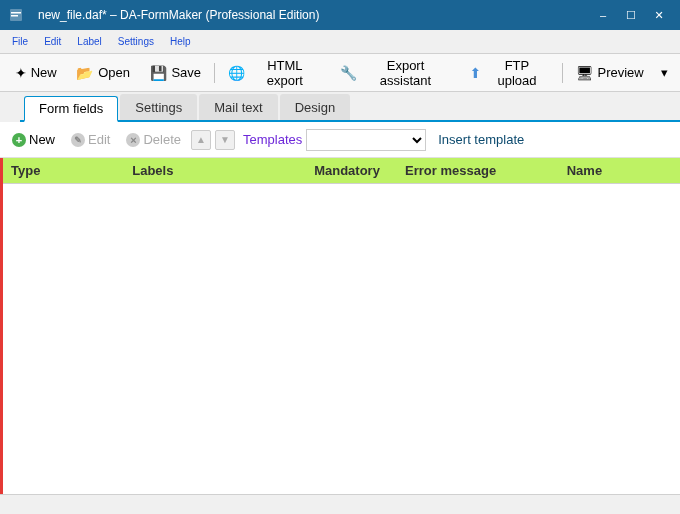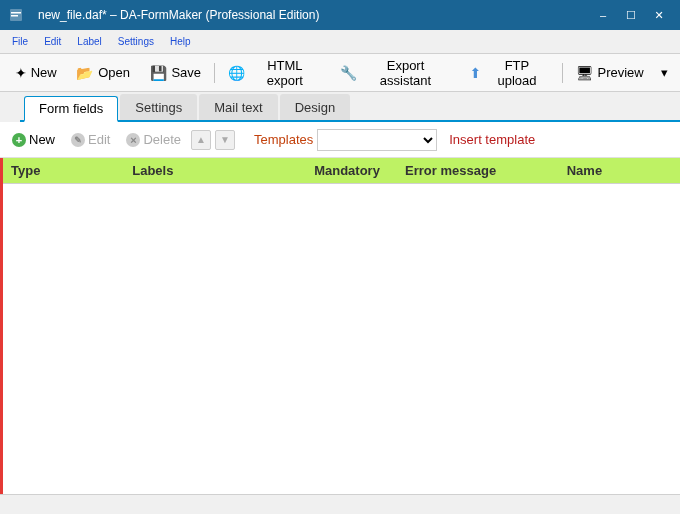--- a/index.html
+++ b/index.html
@@ -191,41 +191,41 @@
       align-items: center;
       justify-content: center;
       cursor: pointer;
       font-size: 10px;
       color: #888;
       border-radius: 2px;
     }
 
     .templates-label {
       font-size: 13px;
-      color: #c2410c;
-      margin-left: 15px;
+      color: #6d28d9;
+      margin-left: 4px;
     }
 
     .templates-dropdown {
       height: 22px;
       width: 120px;
       border: 1px solid #ccc;
       background: white;
       font-size: 12px;
       padding: 0 4px;
       cursor: pointer;
     }
 
     .insert-template-btn {
       padding: 2px 8px;
       background: transparent;
       border: none;
       font-size: 13px;
       cursor: pointer;
-      color: #b91c1c;
+      color: #0c4a6e;
     }
     .data-table {
       width: 100%;
       border-collapse: collapse;
     }
     .data-table th {
       background: #bef264;
       border-bottom: 1px solid #d0d0d0;
       padding: 5px 8px;
       text-align: left;

